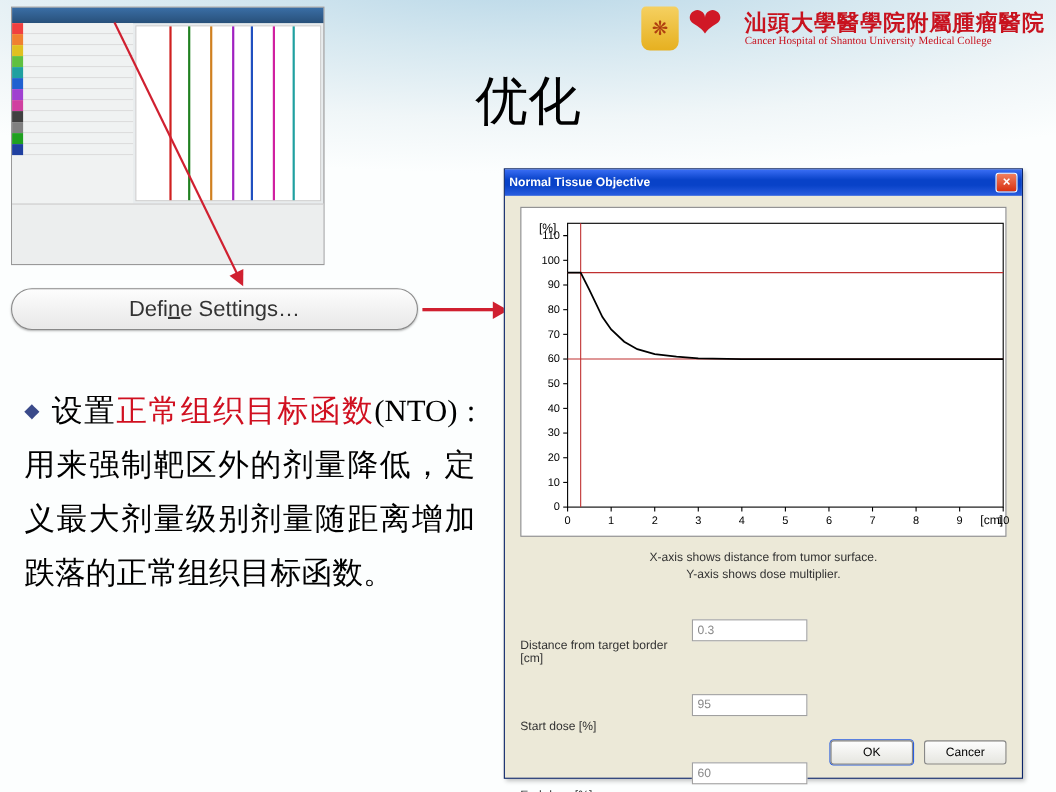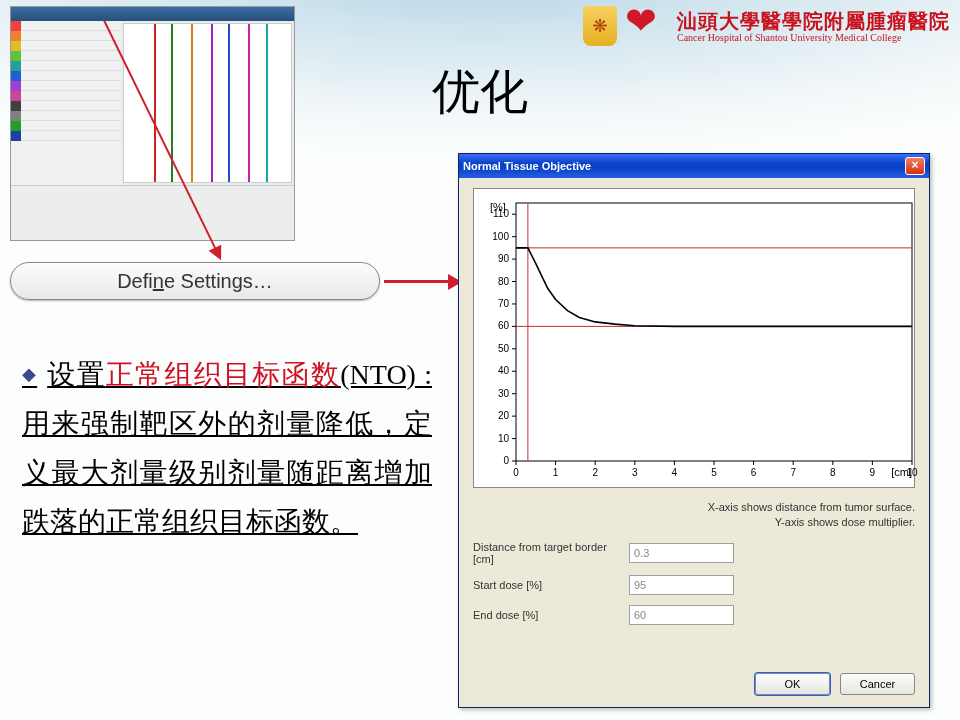--- a/index.html
+++ b/index.html
@@ -56,21 +56,21 @@
     display:flex; align-items:center; justify-content:center;
     font-family:Liberation Sans, sans-serif; font-size:20px; color:#333;
     box-shadow:0 1px 2px rgba(0,0,0,.3);
   }
 
   .arrow-line{position:absolute;background:#d02030;transform-origin:top left;}
   .arrow-head{position:absolute;width:0;height:0;}
 
   .bullet-block {
     position:absolute; left:22px; top:350px; width:410px;
-    font-size:28px; line-height:1.75; text-align:justify;text-decoration:underline;
+    font-size:28px; line-height:1.75; text-align:justify;
   }
   .bullet-sym{color:#3a4a8a;font-size:18px;vertical-align:4px;margin-right:10px;}
   .red{color:#d01020;}
 
   .dialog {
     position:absolute; left:458px; top:153px; width:472px; height:555px;
     border:1px solid #0a246a; background:#ece9d8;
     font-family:Tahoma,Arial,sans-serif; font-size:11px;
     box-shadow:2px 2px 4px rgba(0,0,0,.25);
   }
@@ -83,23 +83,23 @@
     width:20px;height:18px;background:linear-gradient(#f08060,#d83010);
     border:1px solid #fff;border-radius:3px;color:#fff;text-align:center;
     line-height:15px;font-weight:bold;font-size:12px;
   }
   .dlg-body{padding:10px 14px;}
   .chart-box{
     background:#fff;border:1px solid #888;height:300px;
     padding:8px 10px 6px 6px;position:relative;
   }
   .chart-box svg{display:block;}
-  .chart-caption{text-align:right;font-size:11px;color:#333;margin:12px 0 8px;line-height:1.4;}
+  .chart-caption{text-align:center;font-size:11px;color:#333;margin:12px 0 8px;line-height:1.4;}
   .form-row{display:flex;align-items:center;margin:10px 0;}
-  .form-label{width:156px;color:#333;}
+  .form-label{width:156px;color:#333;margin-top:40px;}
   .form-input{
     width:105px;height:20px;border:1px solid #a0a0a0;background:#ffffff;
     color:#888;padding:1px 4px;font-size:11px;
   }
   .chk-row{display:flex;align-items:center;margin-top:16px;}
   .chk{width:13px;height:13px;border:1px solid #2a5aa0;background:#fff;margin-right:6px;position:relative;}
   .chk::after{content:"✓";color:#1a8a2a;font-size:11px;position:absolute;left:0;top:-2px;}
   .dlg-buttons{position:absolute;right:14px;bottom:12px;display:flex;gap:10px;}
   .dlg-btn{
     width:75px;height:22px;background:linear-gradient(#fdfdfd,#e6e6e0);

